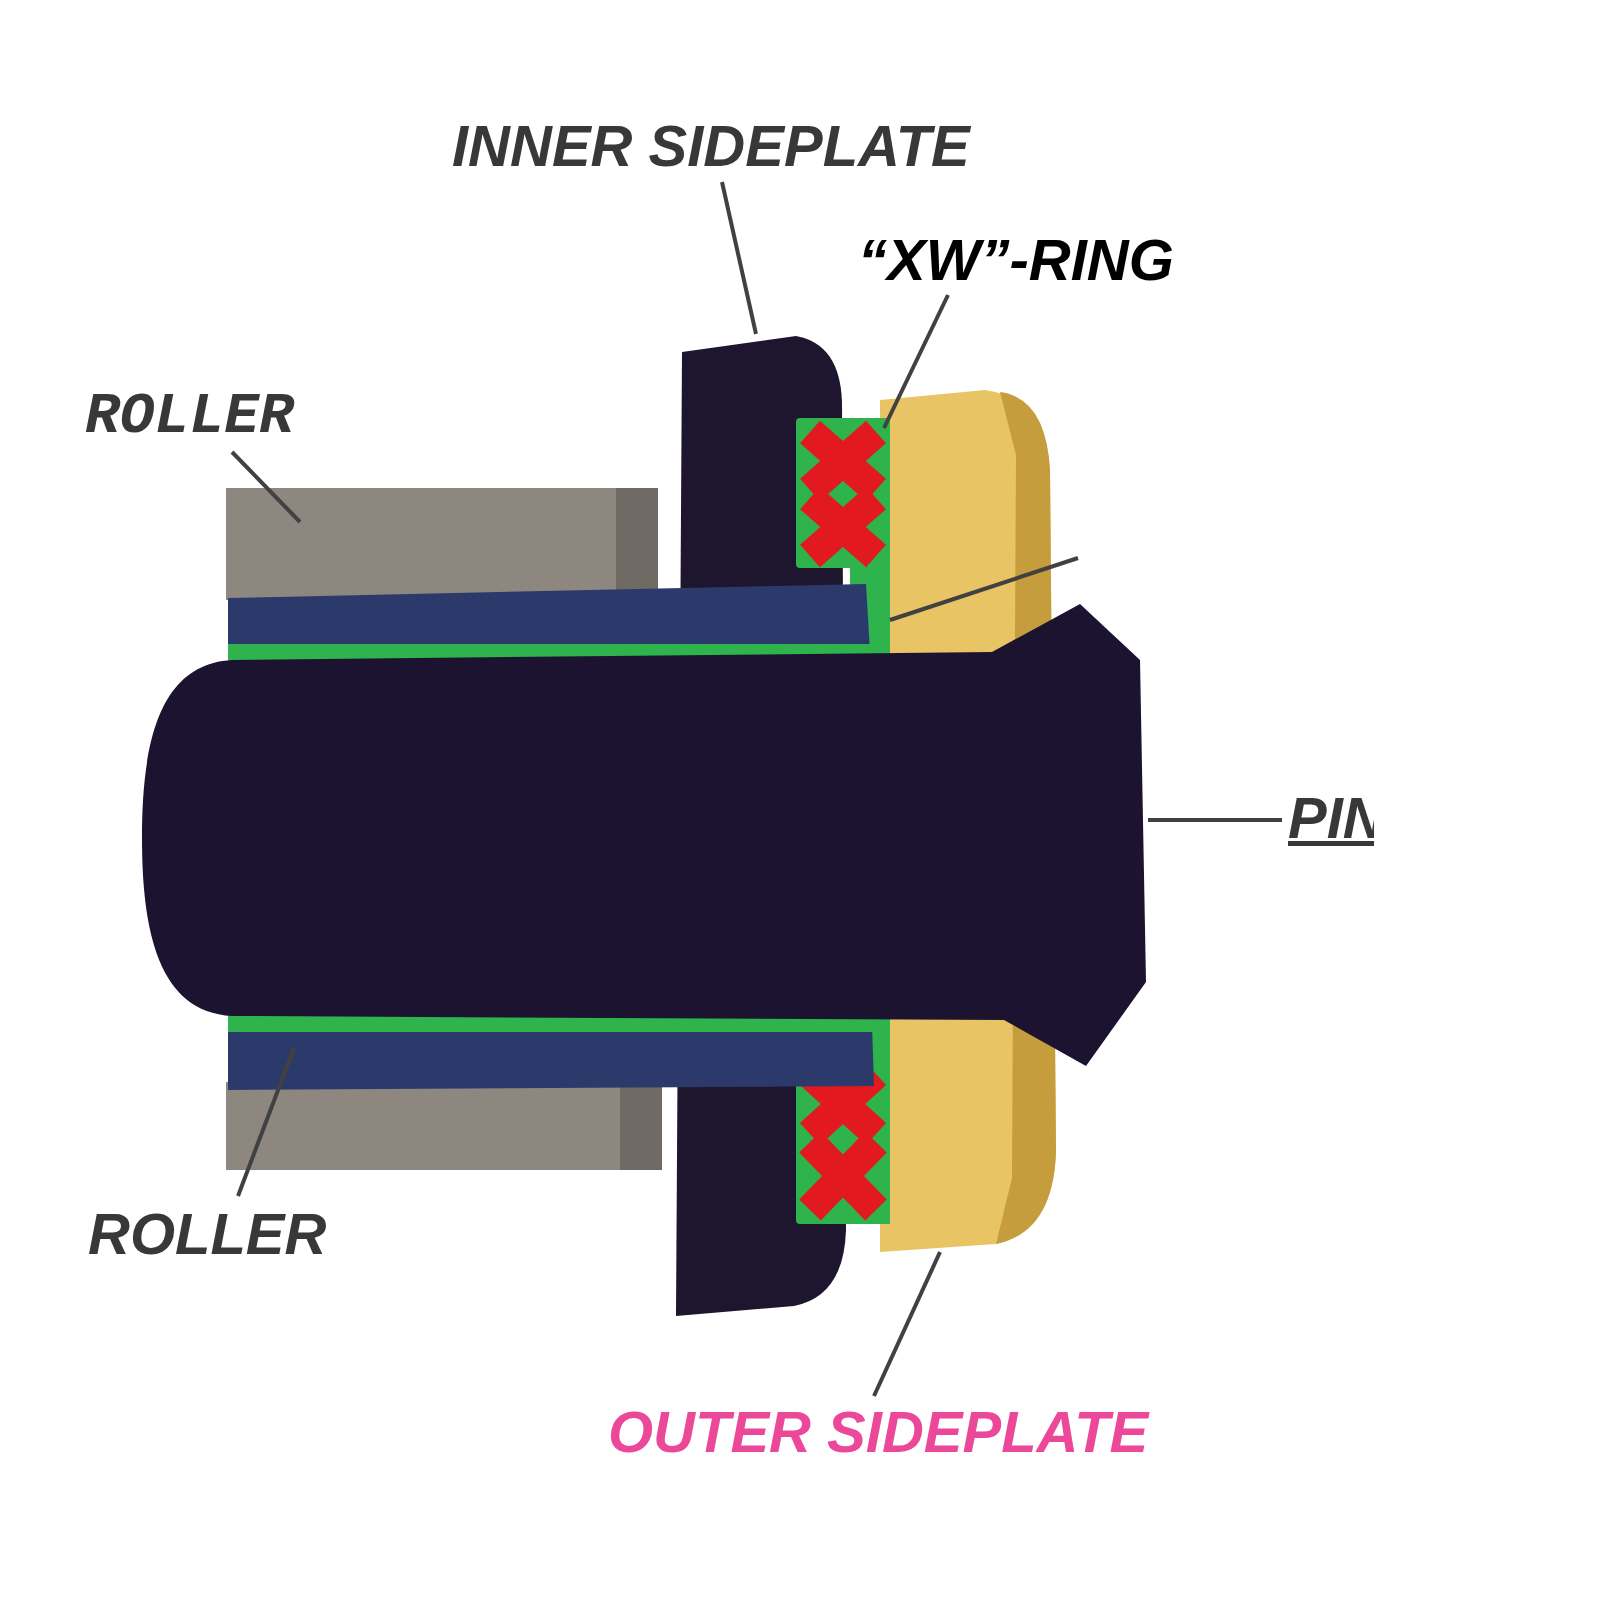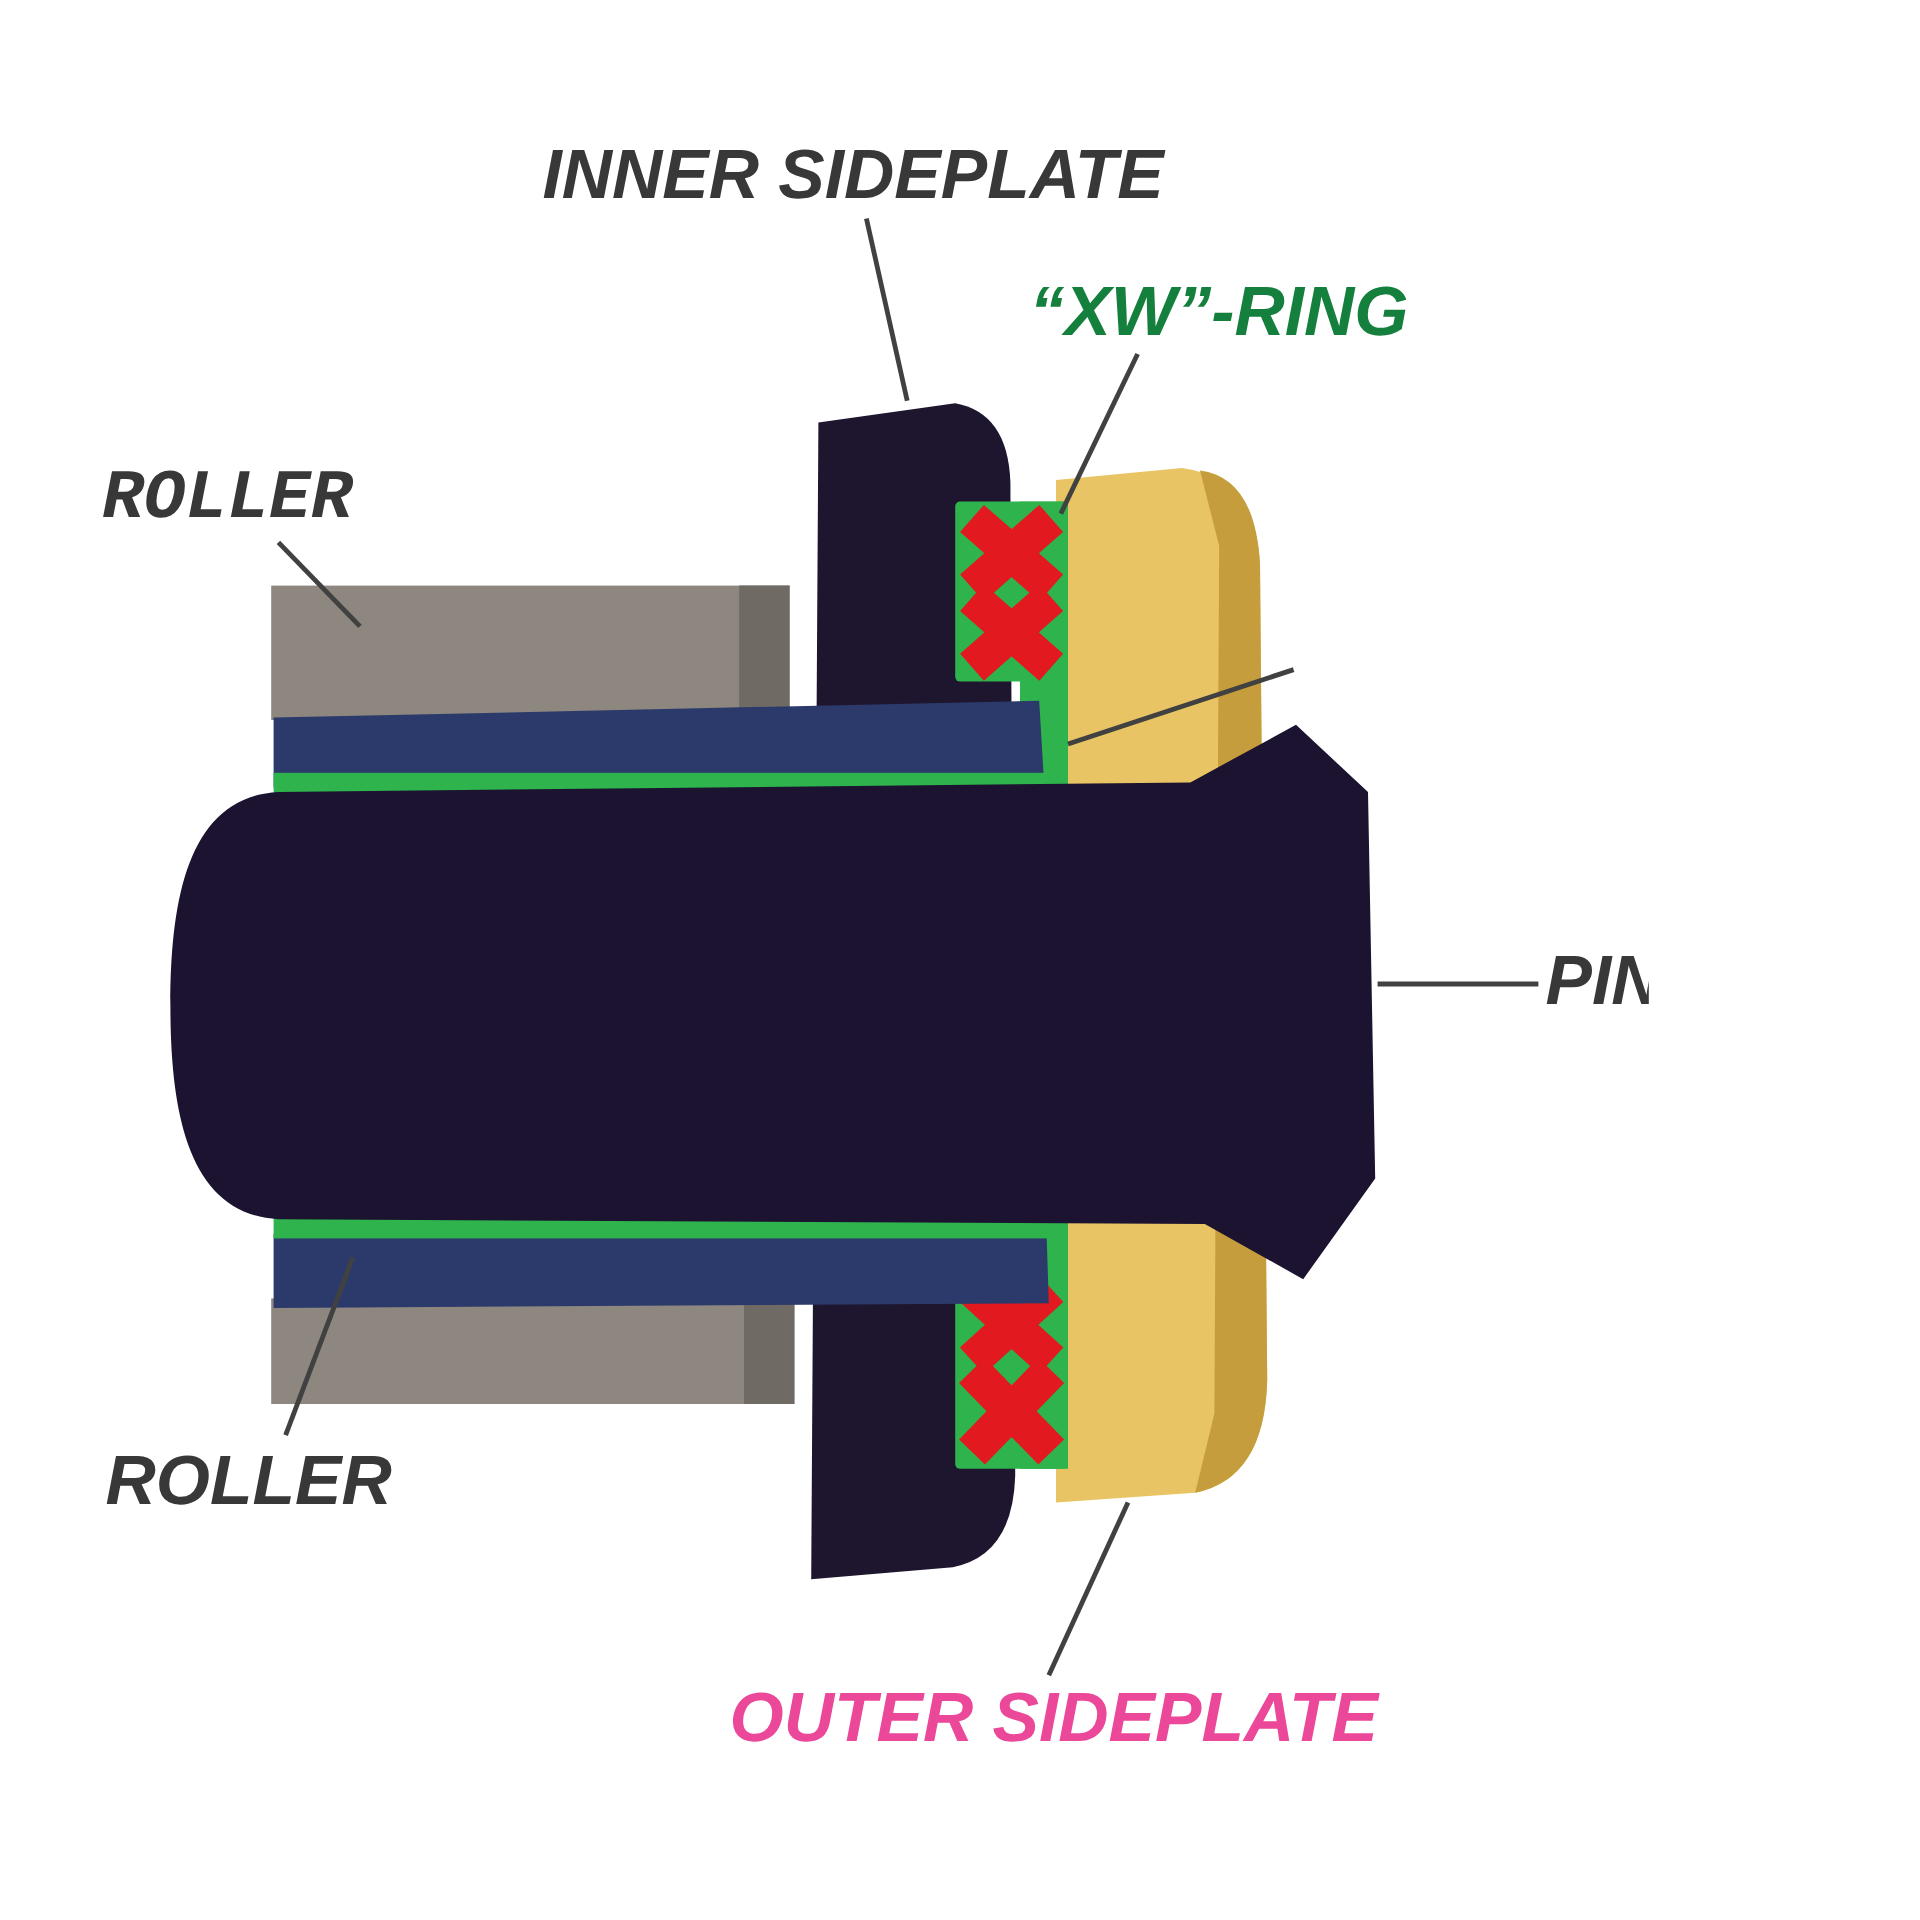--- a/index.html
+++ b/index.html
@@ -81,24 +81,24 @@
       <line x1="232" y1="452" x2="300" y2="522"></line>
       <line x1="1078" y1="558" x2="890" y2="620"></line>
       <line x1="1282" y1="820" x2="1148" y2="820"></line>
       <line x1="238" y1="1196" x2="294" y2="1048"></line>
       <line x1="874" y1="1396" x2="940" y2="1252"></line>
     </g>
   </svg>
 
   <div class="lbl" style="left: 452px; top: 112px; color: rgb(56, 56, 56);">INNER SIDEPLATE</div>
 
-  <div class="lbl" style="left: 858px; top: 226px; color: #15803d;">“XW”-RING</div>
+  <div class="lbl" style="left: 858px; top: 226px; color: #000000;">“XW”-RING</div>
 
   <div class="lbl" style="left: 85px; top: 384px; color: rgb(56, 56, 56); font-family: Liberation Mono, monospace;">ROLLER</div>
 
 
-  <div class="lbl" style="left: 1288px; top: 784px; color: rgb(56, 56, 56);">PIN</div>
+  <div class="lbl" style="left: 1288px; top: 784px; color: rgb(56, 56, 56); text-decoration: underline;">PIN</div>
 
   <div class="lbl" style="left: 88px; top: 1200px; color: rgb(56, 56, 56);">ROLLER</div>
 
   <div class="lbl" style="left: 608px; top: 1398px; color: #ec4899;">OUTER SIDEPLATE</div>
 
 </div>
 
 </body></html>

